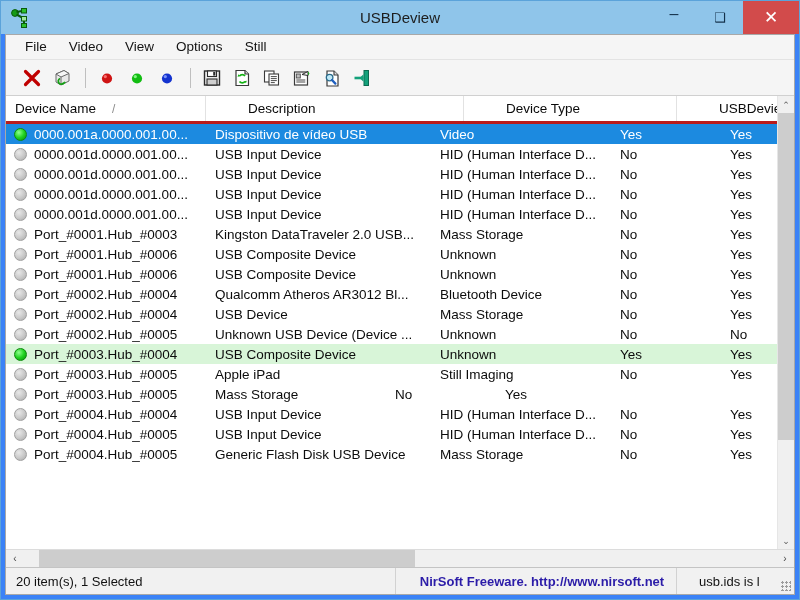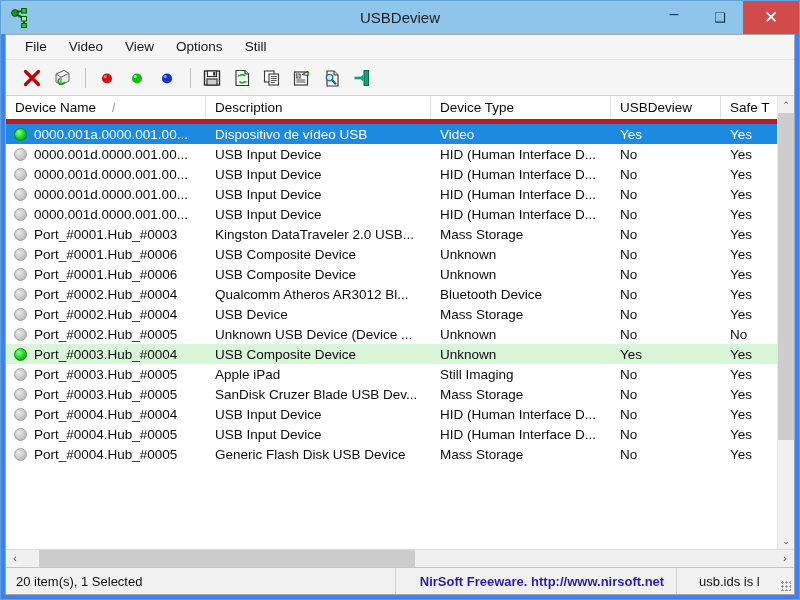--- a/index.html
+++ b/index.html
@@ -126,21 +126,22 @@
     position: relative;
   }
   #lv-inner { display: flex; flex: 1 1 auto; overflow: hidden; }
   #lv-main  { flex: 1 1 auto; display: flex; flex-direction: column; overflow: hidden; }
 
   #header-row {
     height: 28px;
     flex: 0 0 28px;
     display: flex;
     background: #ffffff;
-    border-bottom: 5px solid #b91c1c;
+    border-bottom: 3px solid #b91c1c;
+    gap: 33px;
   }
   .hcell {
     font-size: 13.5px;
     color: #0a0a0a;
     display: flex;
     align-items: center;
     padding-left: 9px;
     border-right: 1px solid #e2e2e2;
     position: relative;
     overflow: hidden;
@@ -557,21 +558,20 @@
                 <div class="cell" style="width: 225px; flex: 0 0 225px;">Apple iPad</div>
                 <div class="cell" style="width: 180px; flex: 0 0 180px;">Still Imaging</div>
                 <div class="cell" style="width: 110px; flex: 0 0 110px;">No</div>
                 <div class="cell" style="width: 49px; flex: 0 0 49px;">Yes</div>
               </div>
               <div class="row">
                 <div class="cell first" style="width: 200px; flex: 0 0 200px;">
                   <span class="bullet off"></span>
                   <span>Port_#0003.Hub_#0005</span>
                 </div>
-                <div class="cell" style="width: 225px; flex: 0 0 225px;">SanDisk Cruzer Blade USB Dev...</div>
                 <div class="cell" style="width: 180px; flex: 0 0 180px;">Mass Storage</div>
                 <div class="cell" style="width: 110px; flex: 0 0 110px;">No</div>
                 <div class="cell" style="width: 49px; flex: 0 0 49px;">Yes</div>
               </div>
               <div class="row">
                 <div class="cell first" style="width: 200px; flex: 0 0 200px;">
                   <span class="bullet off"></span>
                   <span>Port_#0004.Hub_#0004</span>
                 </div>
                 <div class="cell" style="width: 225px; flex: 0 0 225px;">USB Input Device</div>

